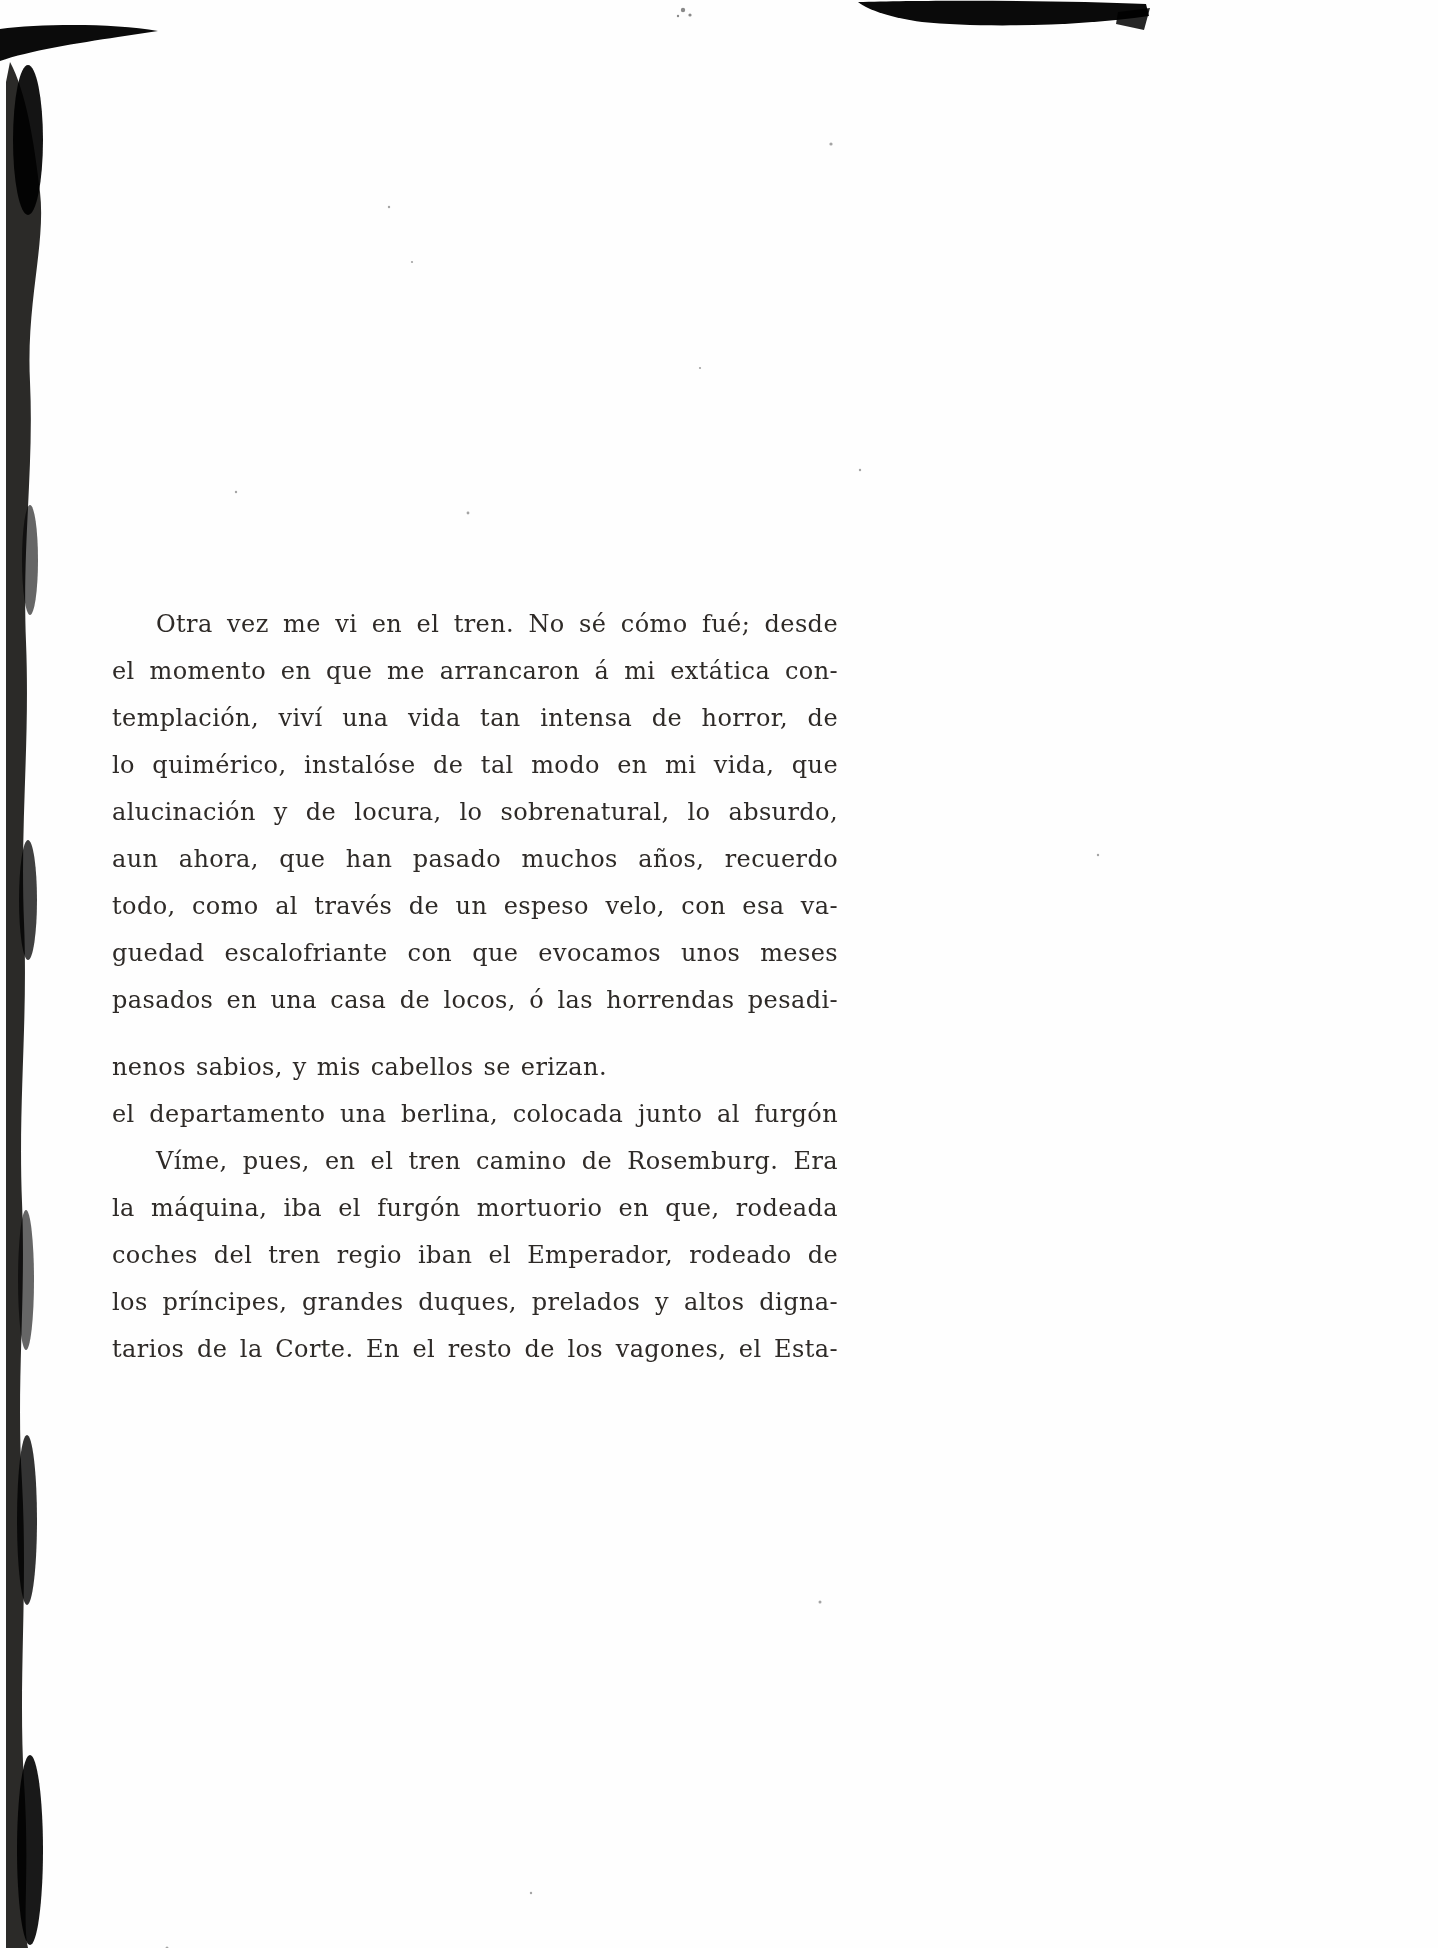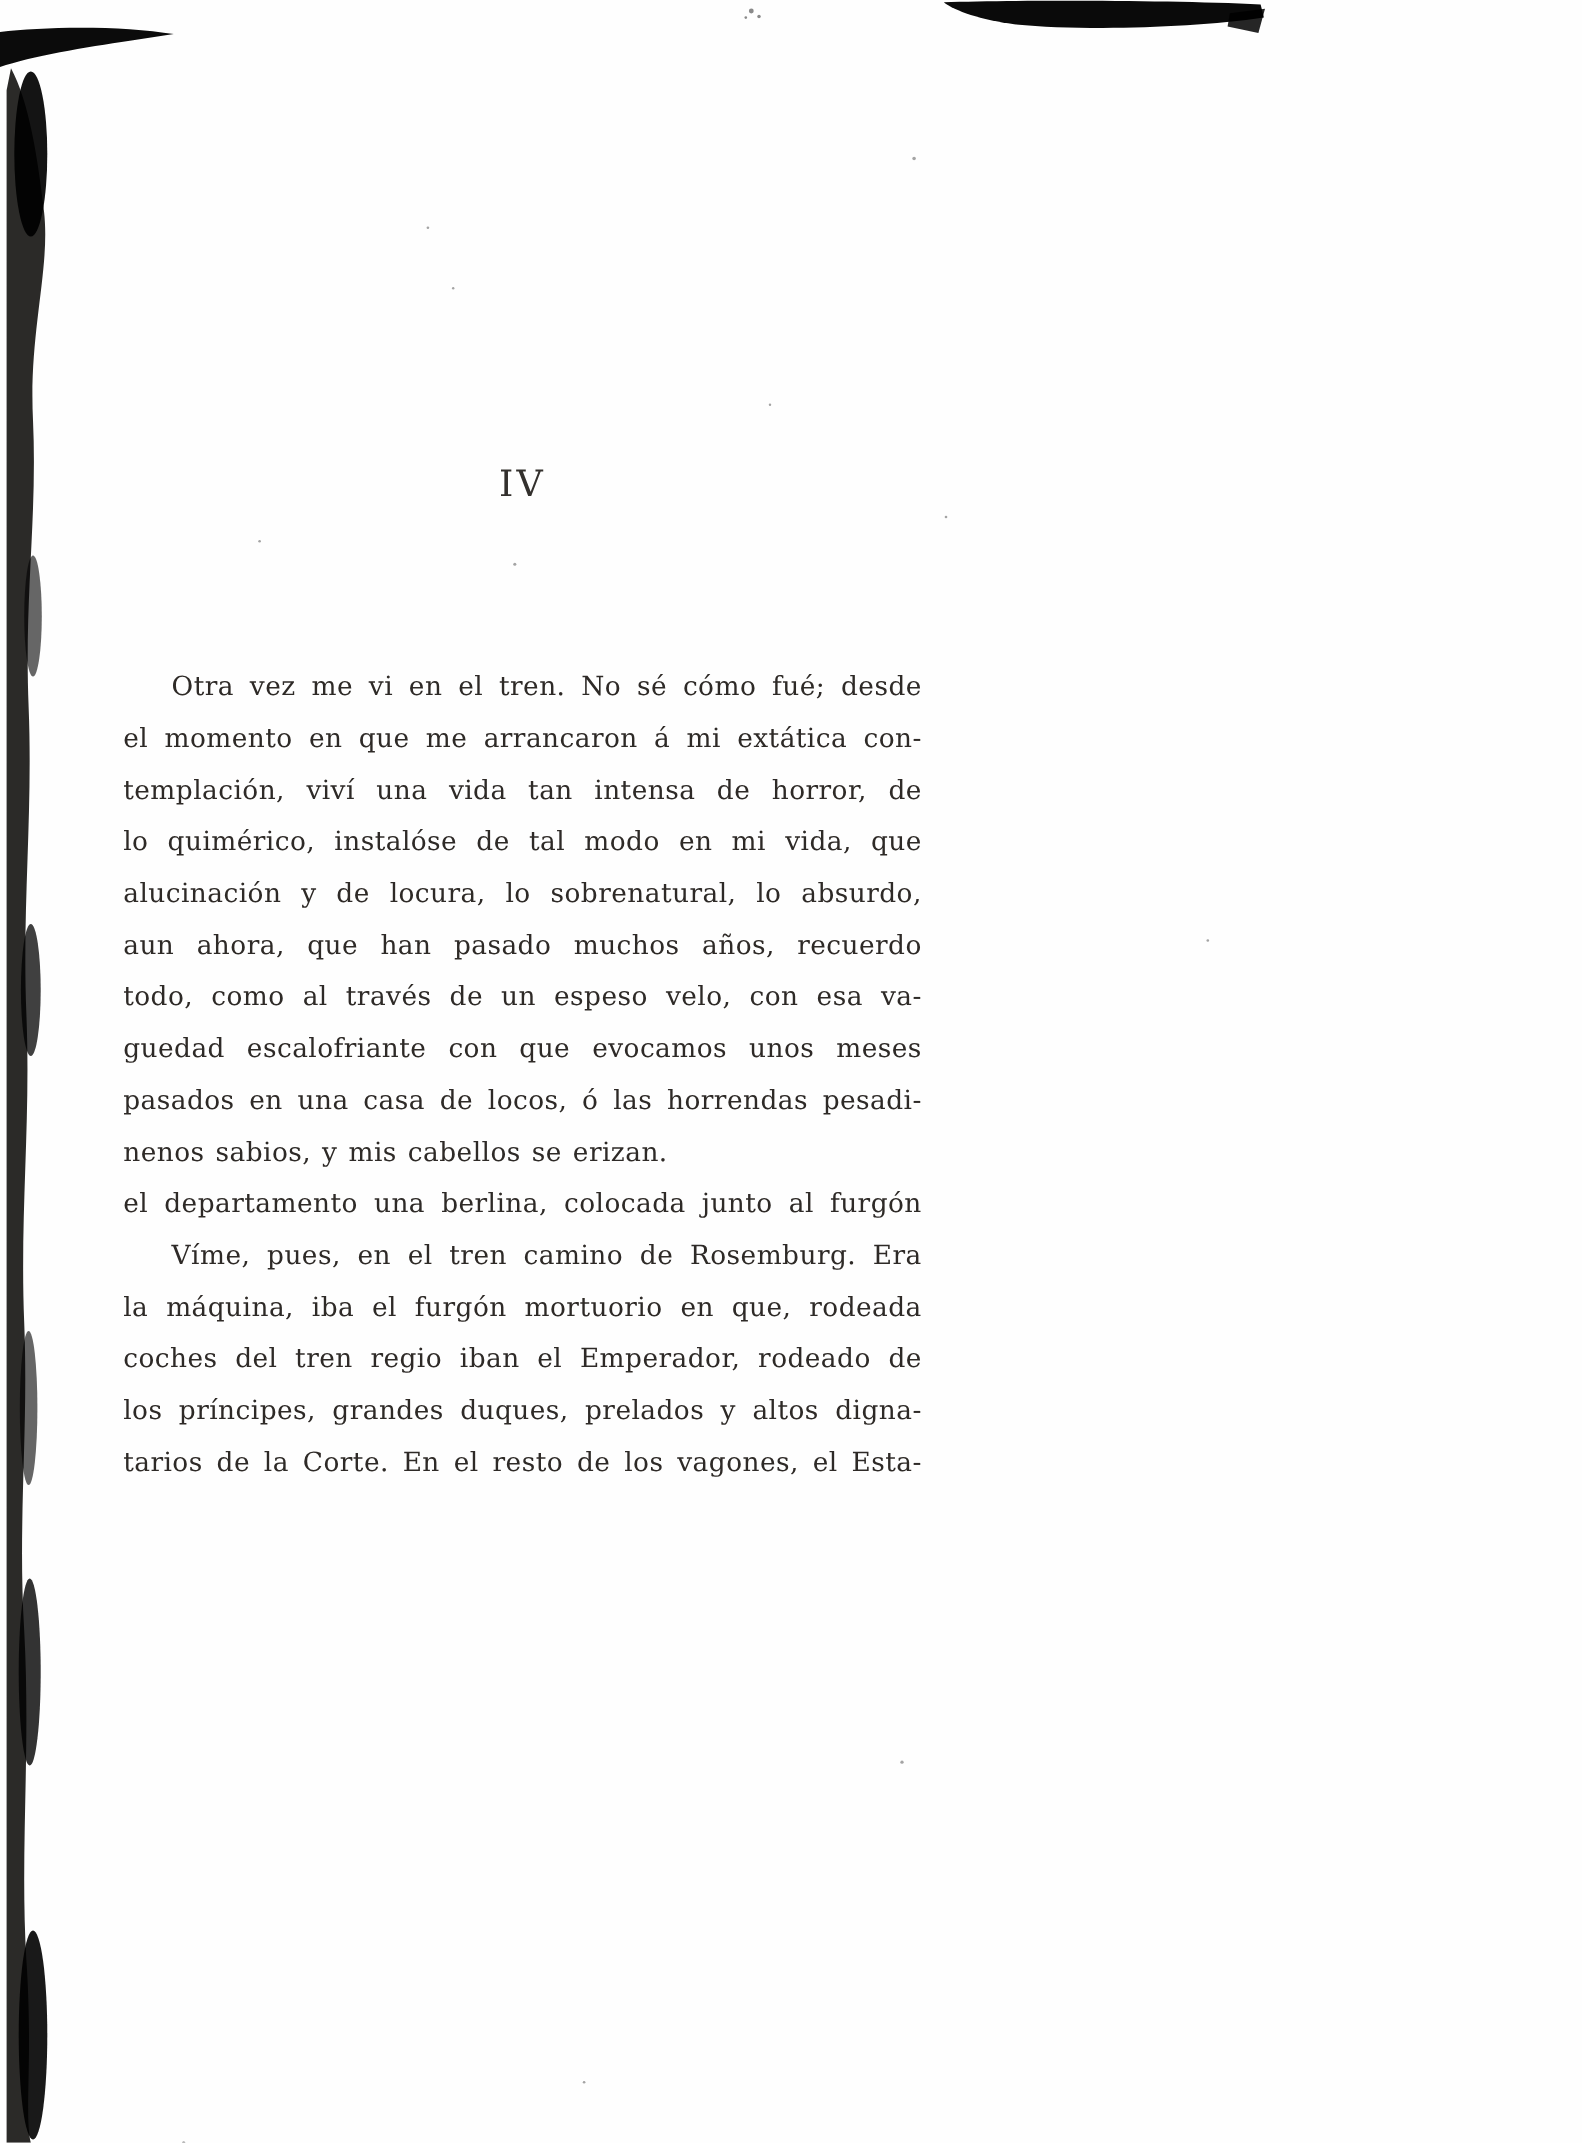--- a/index.html
+++ b/index.html
@@ -50,20 +50,21 @@
     line-height: 47px;
     height: 47px;
     white-space: normal;
     text-align: justify;
     text-align-last: justify;
     word-spacing: 2px;
   }
   .text-line.no-just {
     text-align: center;
     text-align-last: left;
+    margin-top: 20px;
   }
   .text-line.indent {
     text-indent: 44px;
   }
 </style>
 </head>
 <body>
 
 <div class="page">
 
@@ -98,21 +99,20 @@
       <circle cx="236" cy="492" r="1.2"></circle>
       <circle cx="860" cy="470" r="1.2"></circle>
       <circle cx="700" cy="368" r="1.1"></circle>
       <circle cx="1098" cy="855" r="1.2"></circle>
       <circle cx="820" cy="1602" r="1.5"></circle>
       <circle cx="167" cy="1948" r="1.5"></circle>
       <circle cx="531" cy="1893" r="1.2"></circle>
     </g>
   </svg>
 
-  <div class="chapter-heading">IV</div>
 
   <div class="text-block">
 
     <div>
       <div class="text-line indent">Otra vez me vi en el tren. No sé cómo fué; desde</div>
       <div class="text-line">el momento en que me arrancaron á mi extática con-</div>
       <div class="text-line">templación, viví una vida tan intensa de horror, de</div>
       <div class="text-line">lo quimérico, instalóse de tal modo en mi vida, que</div>
       <div class="text-line">alucinación y de locura, lo sobrenatural, lo absurdo,</div>
       <div class="text-line">aun ahora, que han pasado muchos años, recuerdo</div>

